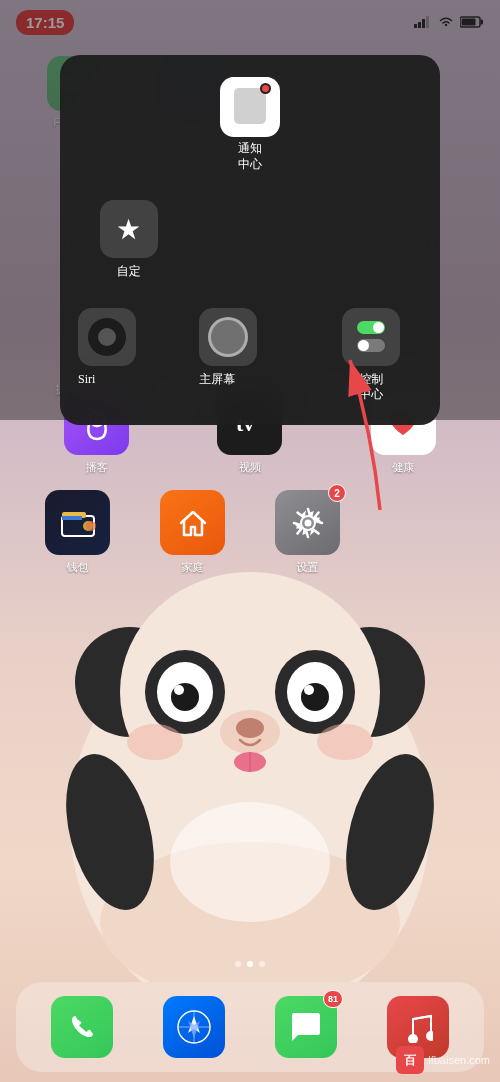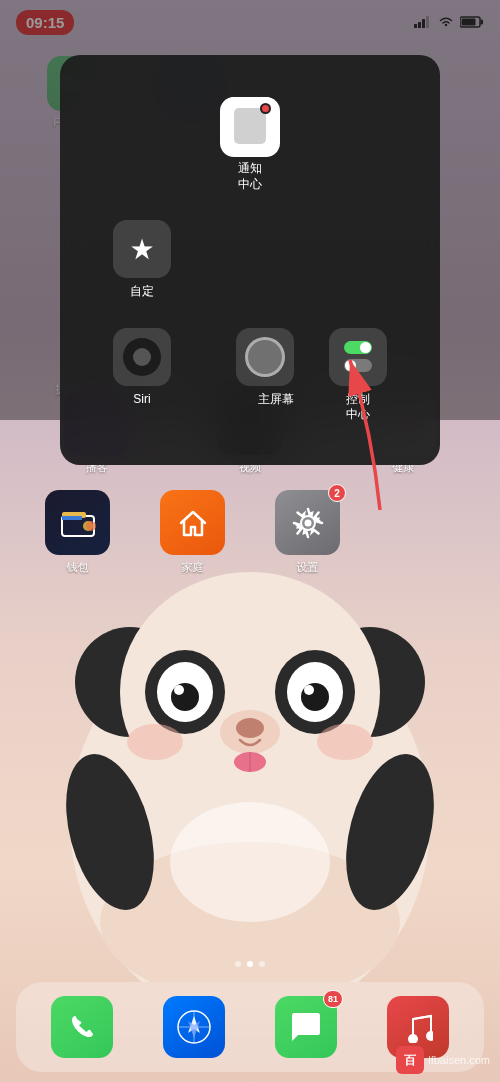--- a/index.html
+++ b/index.html
@@ -55,21 +55,21 @@
     }
 
     
     .context-menu {
       position: absolute;
       top: 55px;
       left: 60px;
       right: 60px;
       background: rgba(30, 30, 30, 0.95);
       border-radius: 20px;
-      padding: 32px;
+      padding: 12px;
       z-index: 200;
       display: grid;
       grid-template-columns: 1fr 1fr 1fr;
       gap: 20px;
       backdrop-filter: blur(20px);
     }
 
     .menu-item {
       display: flex;
       flex-direction: column;
@@ -318,21 +318,21 @@
     <ellipse cx="250" cy="460" rx="80" ry="60" fill="white" opacity="0.5"></ellipse>
 
     <ellipse cx="250" cy="360" rx="16" ry="10" fill="#e8708a"></ellipse>
     <line x1="250" y1="350" x2="250" y2="370" stroke="#d06080" stroke-width="1.5"></line>
   </svg>
 </div>
 
 <div class="popup-overlay"></div>
 
 <div class="status-bar">
-  <div class="status-time">09:15</div>
+  <div class="status-time">17:15</div>
   <div class="status-icons">
 
     <svg width="18" height="12" viewBox="0 0 18 12">
       <rect x="0" y="8" width="3" height="4" fill="#333" rx="0.5"></rect>
       <rect x="4" y="6" width="3" height="6" fill="#333" rx="0.5"></rect>
       <rect x="8" y="3" width="3" height="9" fill="#333" rx="0.5"></rect>
       <rect x="12" y="0" width="3" height="12" fill="#333" opacity="0.3" rx="0.5"></rect>
     </svg>
 
     <svg width="16" height="12" viewBox="0 0 16 12">
@@ -373,30 +373,30 @@
     </div>
 
 
     <div class="menu-item" style="grid-column:1; grid-row:2; align-items:center;">
       <div style="width:58px; height:58px; background:rgba(255,255,255,0.15); border-radius:14px; display:flex; align-items:center; justify-content:center;">
         <span style="font-size:28px; color:white;">★</span>
       </div>
       <span class="menu-label">自定</span>
     </div>
 
-    <div class="menu-item" style="grid-column:1; grid-row:3; align-items:center;">
+    <div class="menu-item" style="grid-column:1; grid-row:3; align-items:flex-start;font-family:Liberation Serif, serif;">
       <div style="width:58px; height:58px; background:rgba(255,255,255,0.15); border-radius:14px; display:flex; align-items:center; justify-content:center;">
         <div style="width:38px; height:38px; background:#1c1c1c; border-radius:50%; display:flex; align-items:center; justify-content:center;">
           <div style="width:18px; height:18px; background:#555; border-radius:50%;"></div>
         </div>
       </div>
       <span class="menu-label">Siri</span>
     </div>
 
-    <div class="menu-item" style="grid-column:2; grid-row:3; align-items:flex-end;">
+    <div class="menu-item" style="grid-column:2; grid-row:3; align-items:flex-start;">
       <div style="width:58px; height:58px; background:rgba(255,255,255,0.15); border-radius:14px; display:flex; align-items:center; justify-content:center;">
         <div style="width:40px; height:40px; background:rgba(160,160,160,0.5); border-radius:50%; border:3px solid rgba(200,200,200,0.7);"></div>
       </div>
       <span class="menu-label">主屏幕</span>
     </div>
 
     <div class="menu-item" style="grid-column:3; grid-row:3; align-items:center;">
       <div style="width:58px; height:58px; background:rgba(255,255,255,0.15); border-radius:14px; display:flex; align-items:center; justify-content:center;">
         <div style="display:flex; flex-direction:column; gap:5px;">
           <div style="display:flex; align-items:center; gap:3px;">

